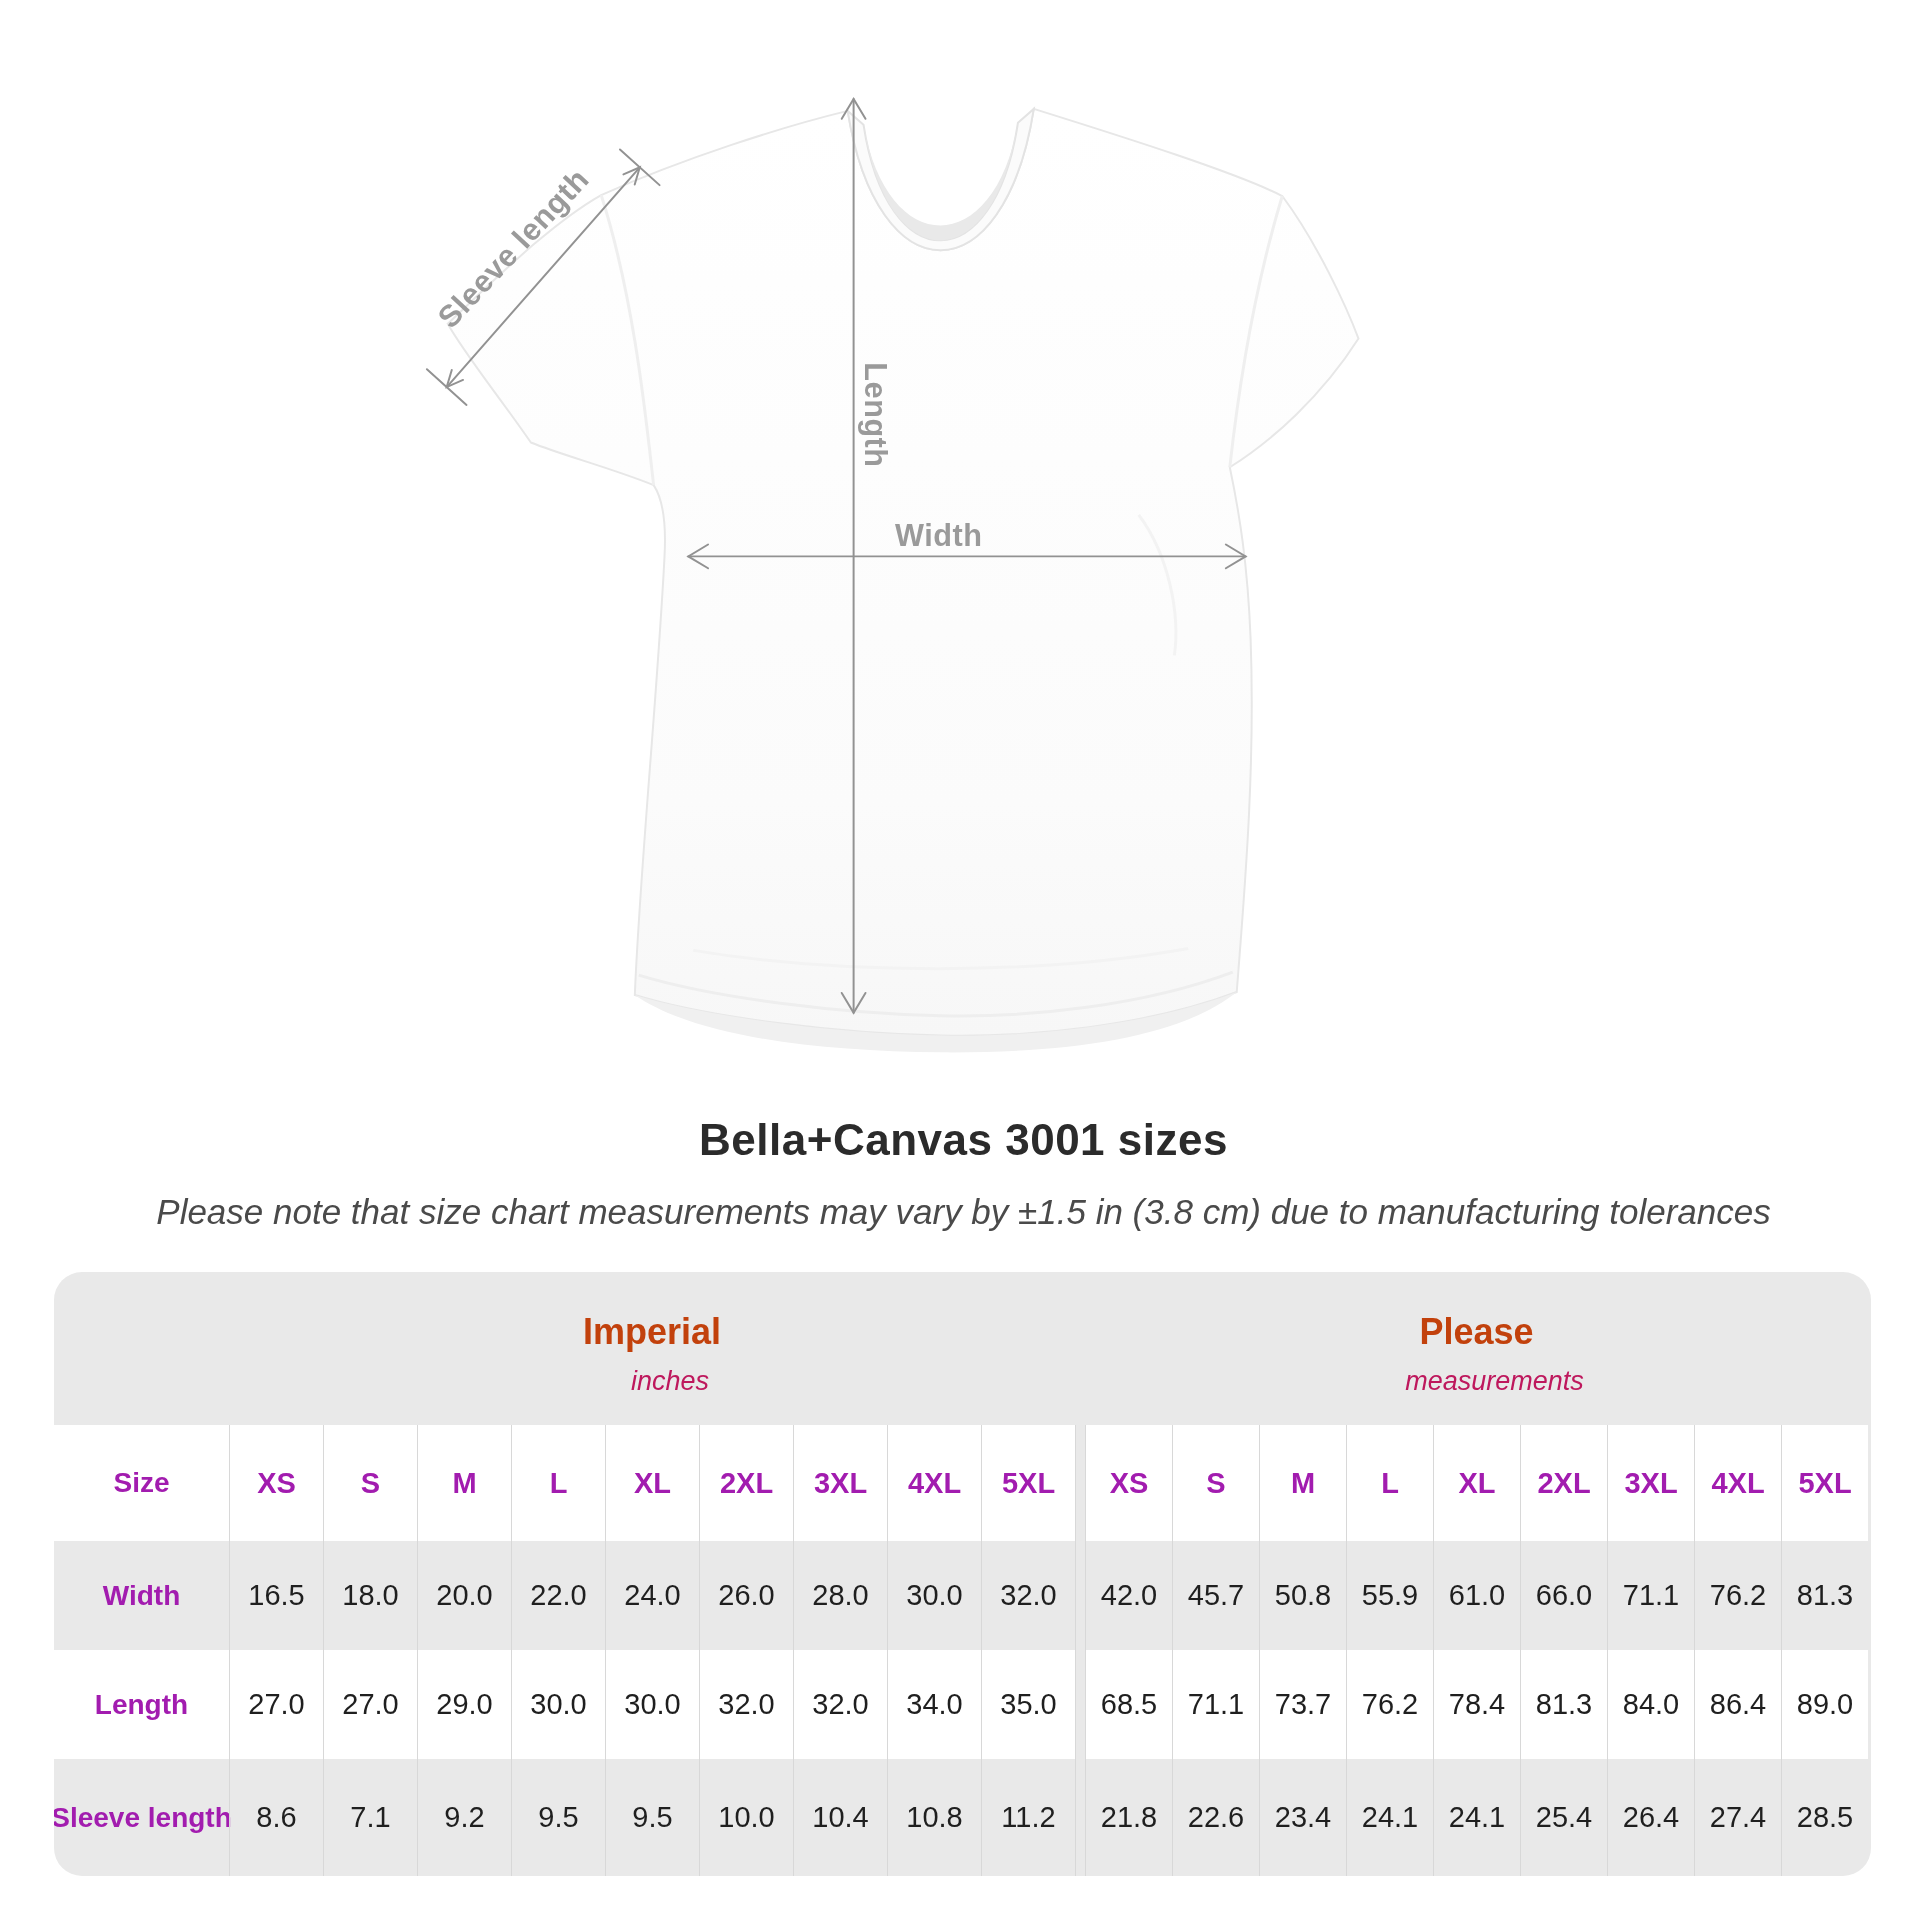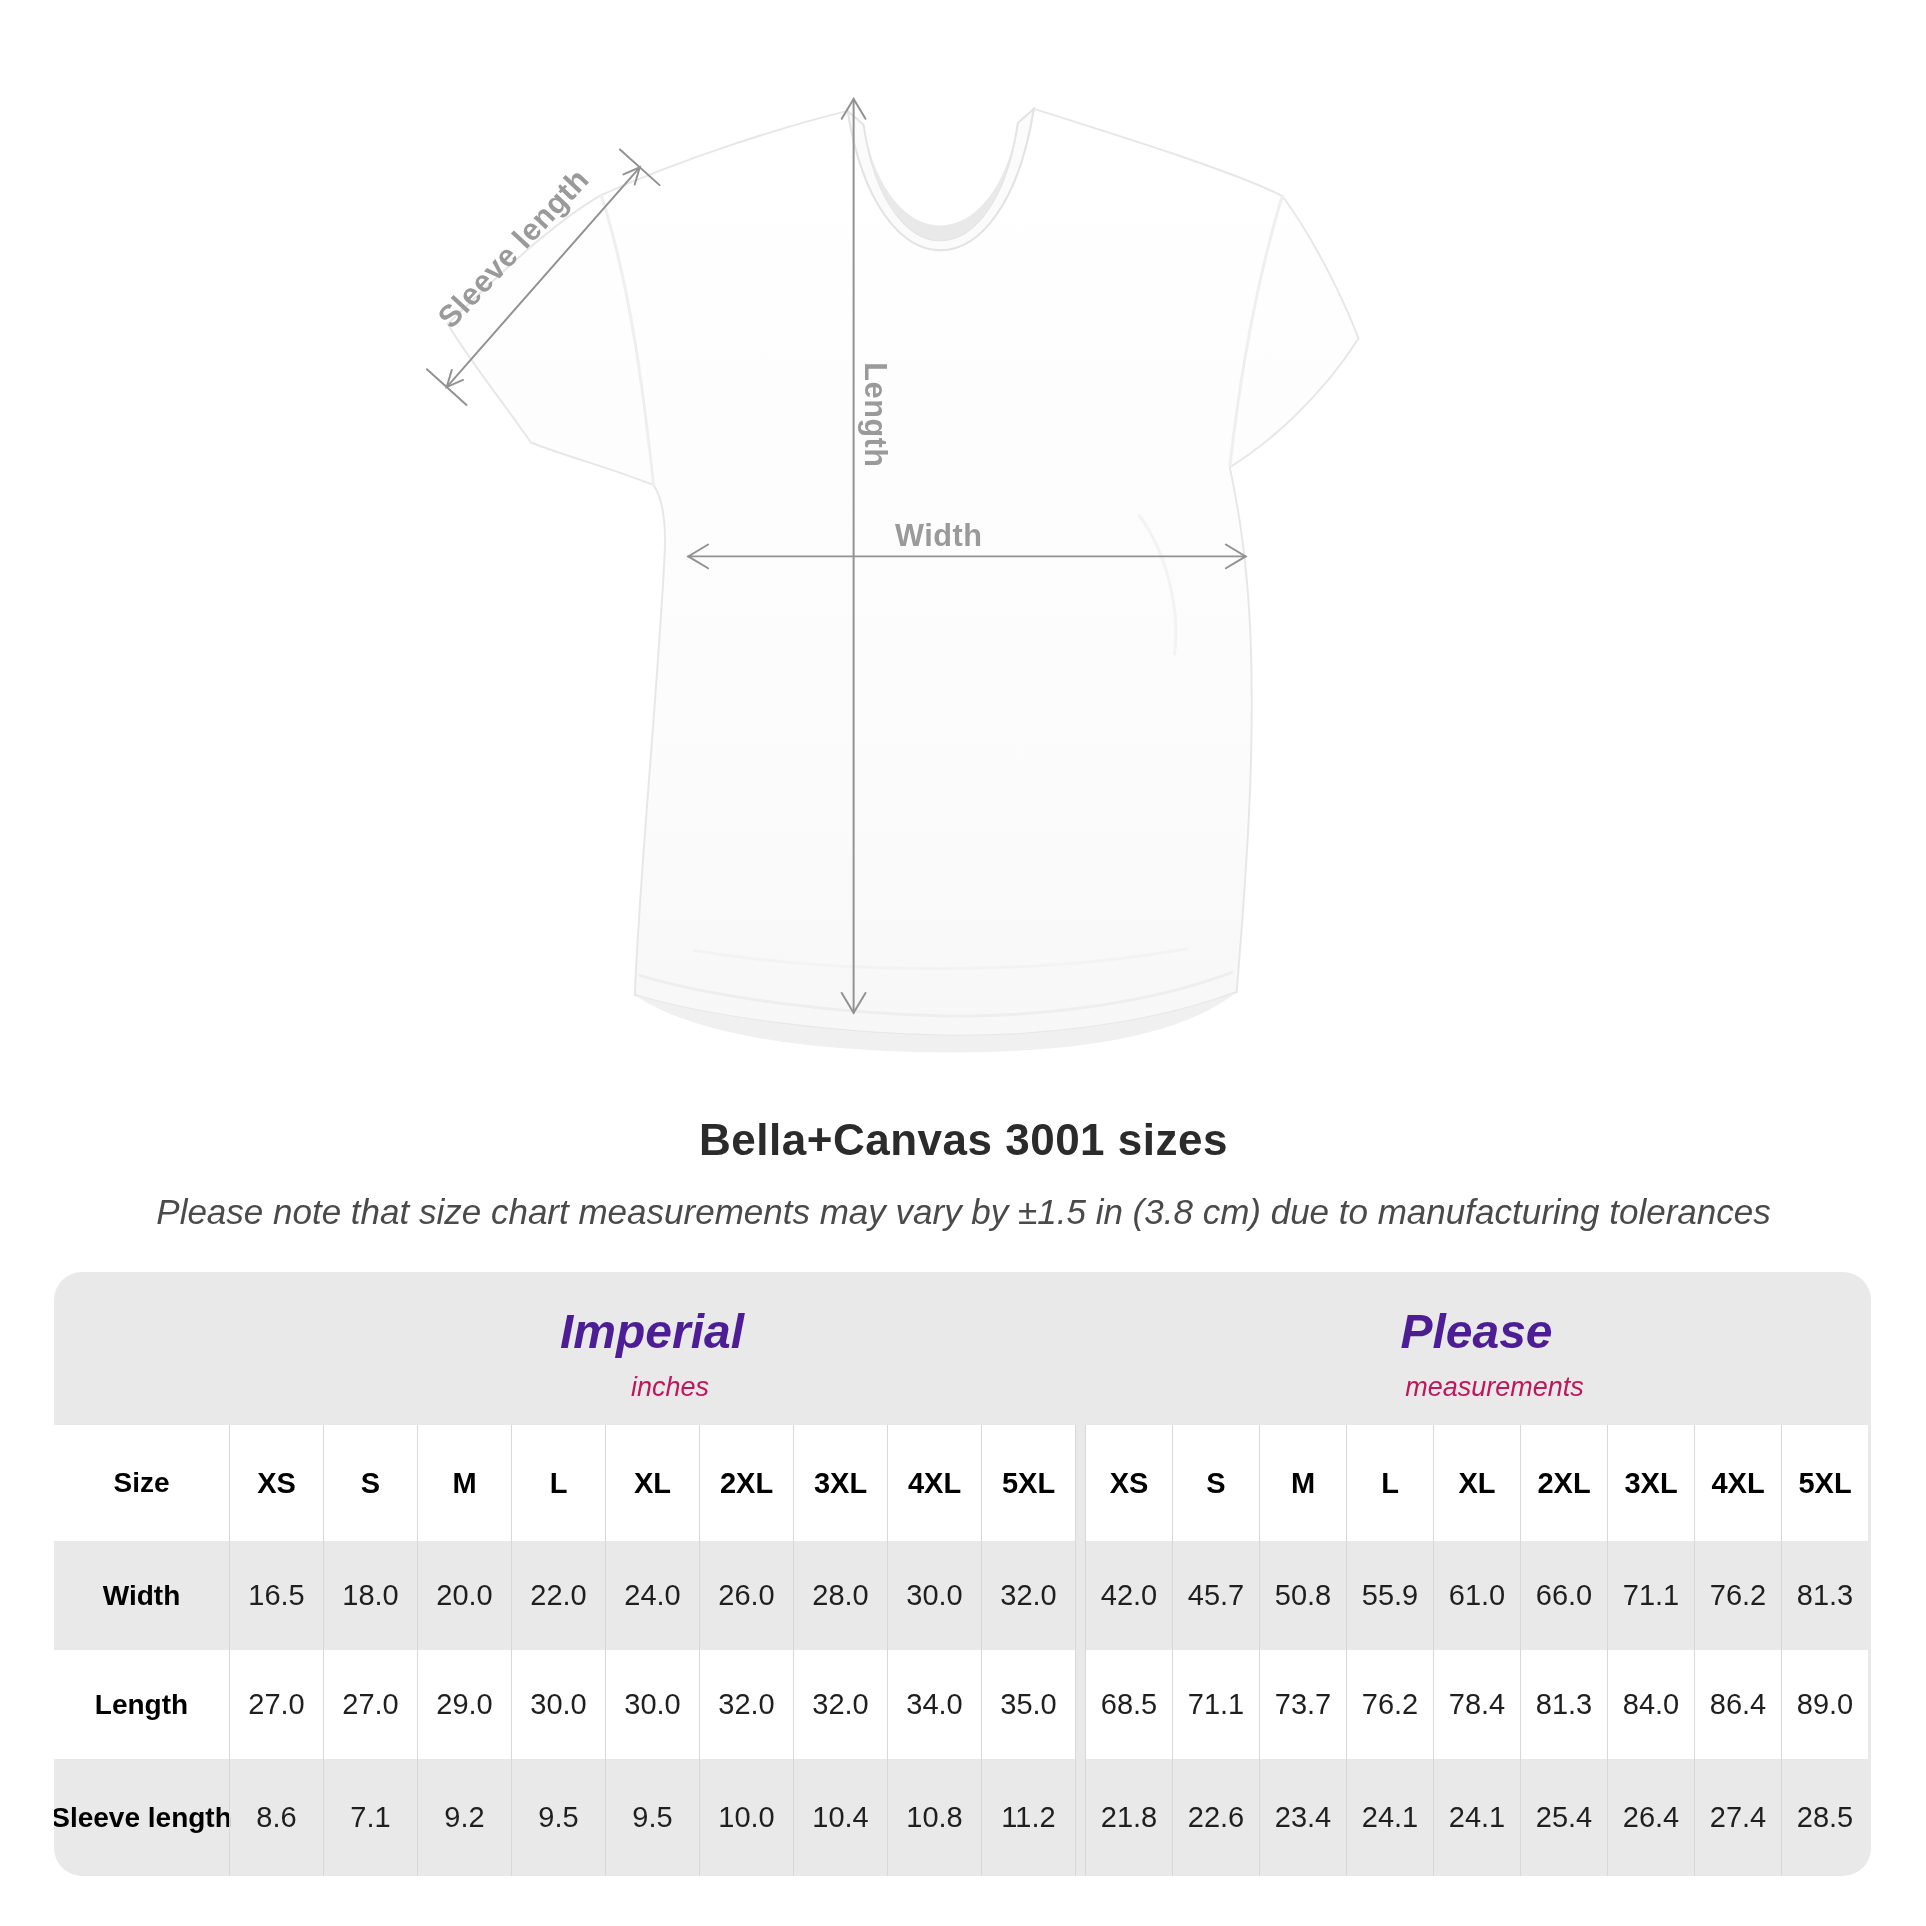--- a/index.html
+++ b/index.html
@@ -15,34 +15,34 @@
   .page-subtitle{position:absolute;left:0;top:1192px;width:100%;text-align:center;
               font-size:35px;font-style:italic;color:#4a4a4a;}
 
   
   .size-table{position:absolute;left:54px;top:1272px;width:1817px;height:604px;
               background:#e9e9e9;border-radius:28px;overflow:hidden;
               display:grid;
               grid-template-columns:175px repeat(9,94px) 10px repeat(9,87px);
               grid-template-rows:153px 116px 109px 109px 117px;}
   .cell{display:flex;align-items:center;justify-content:center;font-size:29px;}
-  .hd{font-weight:bold;color:#000000;}
+  .hd{font-weight:bold;color:#a21caf;}
   .val{color:#1f1f1f;}
   .wht{background:#ffffff;}
   .sep{border-left:1px solid #d8d8d8;}
   .divider{background:#e9e9e9;border-left:1px solid #d8d8d8;}
   .lbl{white-space:nowrap;font-size:28px;}
 
   .band-spacer{grid-column:1;grid-row:1;}
   .band-divider{grid-column:11;grid-row:1;}
   .unit-group{grid-row:1;display:flex;flex-direction:column;align-items:center;
               justify-content:center;padding-top:10px;gap:13px;}
   .unit-group.imperial{grid-column:2 / span 9;}
   .unit-group.metric{grid-column:12 / span 9;}
-  .ug-label{font-size:48px;font-weight:bold;font-style:italic;color:#4c1d95;}
+  .ug-label{font-size:36px;font-weight:bold;color:#c2410c;}
   .ug-unit{font-size:27px;font-style:italic;color:#be185d;margin-left:36px;}
 
   .ann-text{fill:#9a9a9a;font-family:"Liberation Sans",sans-serif;
             font-weight:bold;font-size:31px;letter-spacing:0.5px;}
 </style>
 </head>
 <body>
 
 <div class="stage">
 

